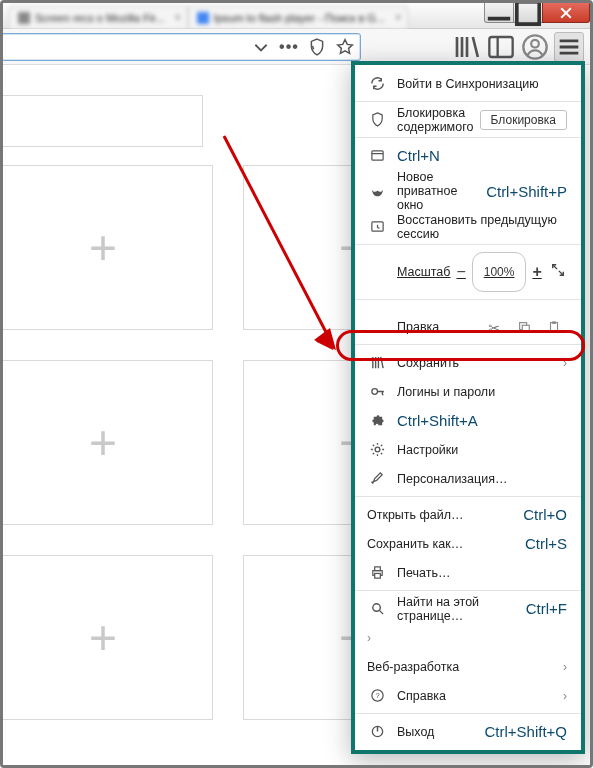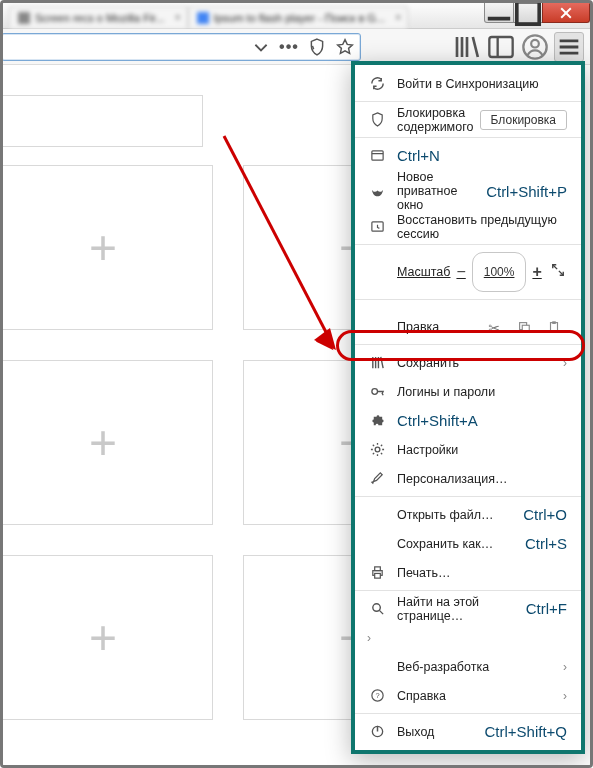--- a/index.html
+++ b/index.html
@@ -27,21 +27,21 @@
   .card .plus { font-size:48px; font-weight:300; color:#c9c9c9; }
   .smallcard { width:210px; height:52px; border:1px solid #d9d9d9; background:#fff; margin-left:-10px; margin-bottom:18px; }
   .menu { position:absolute; top:58px; right:5px; width:234px; background:#fff; border:4px solid #0f766e; box-shadow:0 6px 24px rgba(0,0,0,0.28); font-size:12.5px; color:#222; z-index:50; padding:4px 0; }
   .mrow { display:flex; align-items:center; min-height:29px; padding:0 14px 0 12px; position:relative; }
   .mrow .mi { width:20px; display:flex; align-items:center; justify-content:center; color:#555; margin-right:10px; flex-shrink:0; }
   .mrow .mi svg { width:15px; height:15px; }
   .mrow .lab { flex:1; }
   .mrow .sc { color:#0c4a6e; font-size:15px;text-align:center; }
   .mrow .chev { color:#888; font-size:12px; }
   .mrow.sep { min-height:1px; height:1px; background:#e2e2e2; margin:3px 0; padding:0; }
-  .mrow.indent .lab { margin-left:30px; }
+  .mrow.indent .lab { }
   .btnchip { border:1px solid #c0c0c0; border-radius:3px; padding:2px 10px; font-size:12px; color:#333; }
   .zoomrow { display:flex; align-items:center; padding:4px 12px;text-decoration:underline; }
   .zoomrow .lab { flex:1; }
   .zoomrow .zb { width:28px; text-align:center; font-size:16px; color:#444; }
   .zoomrow .pct { border:1px solid #c7c7c7; border-radius:11px; padding:12px 11px; font-size:12px; color:#333; }
   .editrow { display:flex; align-items:flex-start; padding:4px 12px;margin-top:16px; }
   .editrow .lab { flex:1; }
   .editrow .eb { width:30px; text-align:center; color:#777; font-size:14px; }
   .highlight { position:absolute; border:3px solid #cc0000; border-radius:18px; pointer-events:none; z-index:60; }
   .arrow { position:absolute; z-index:55; pointer-events:none; }

